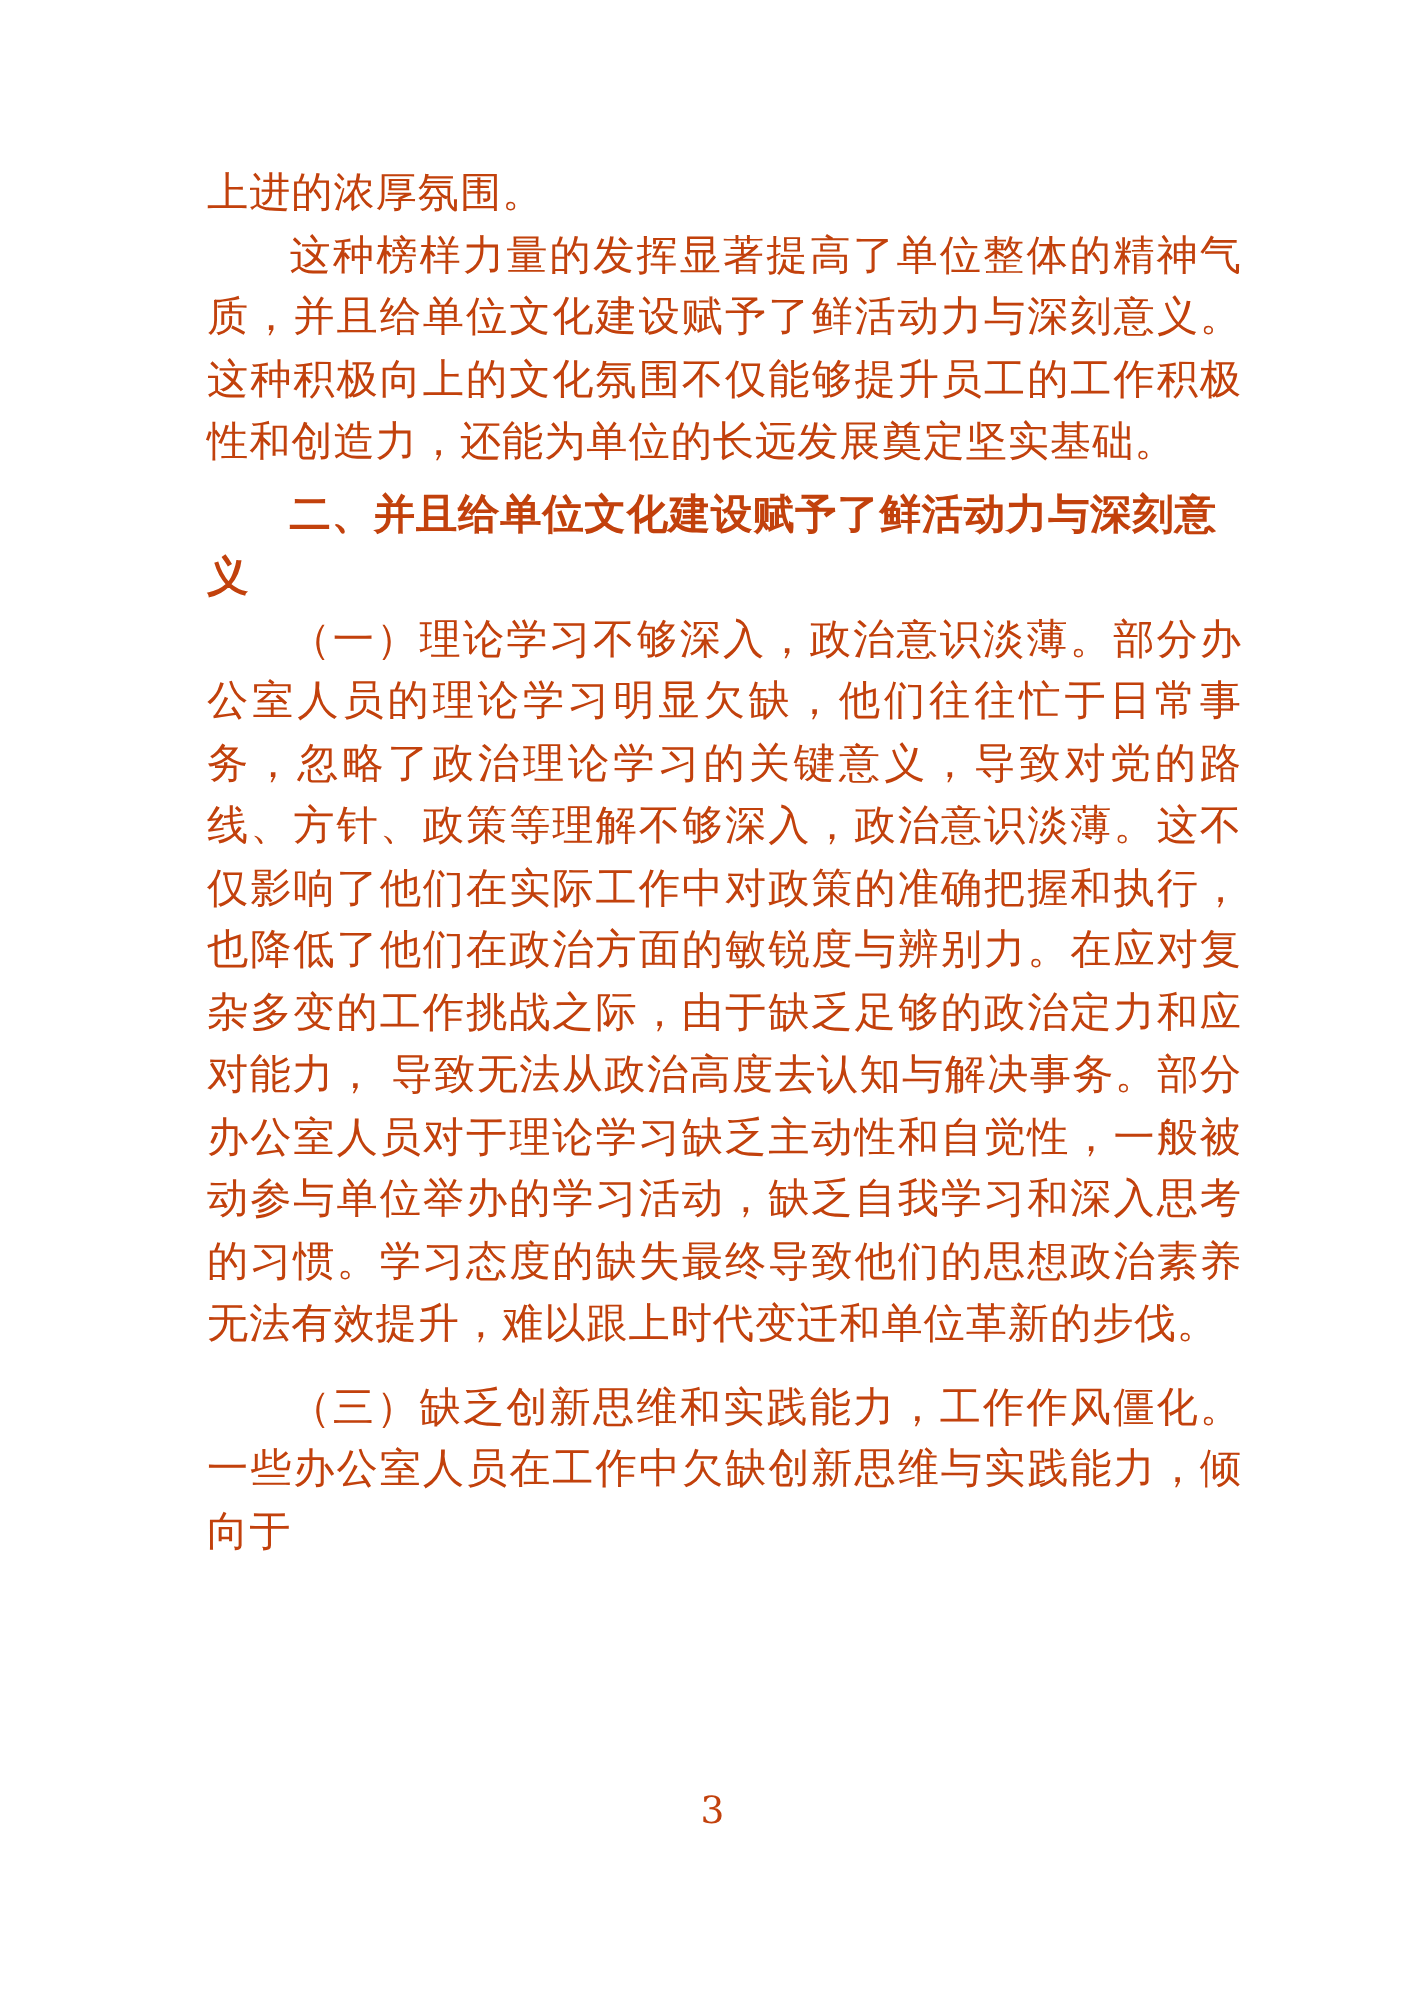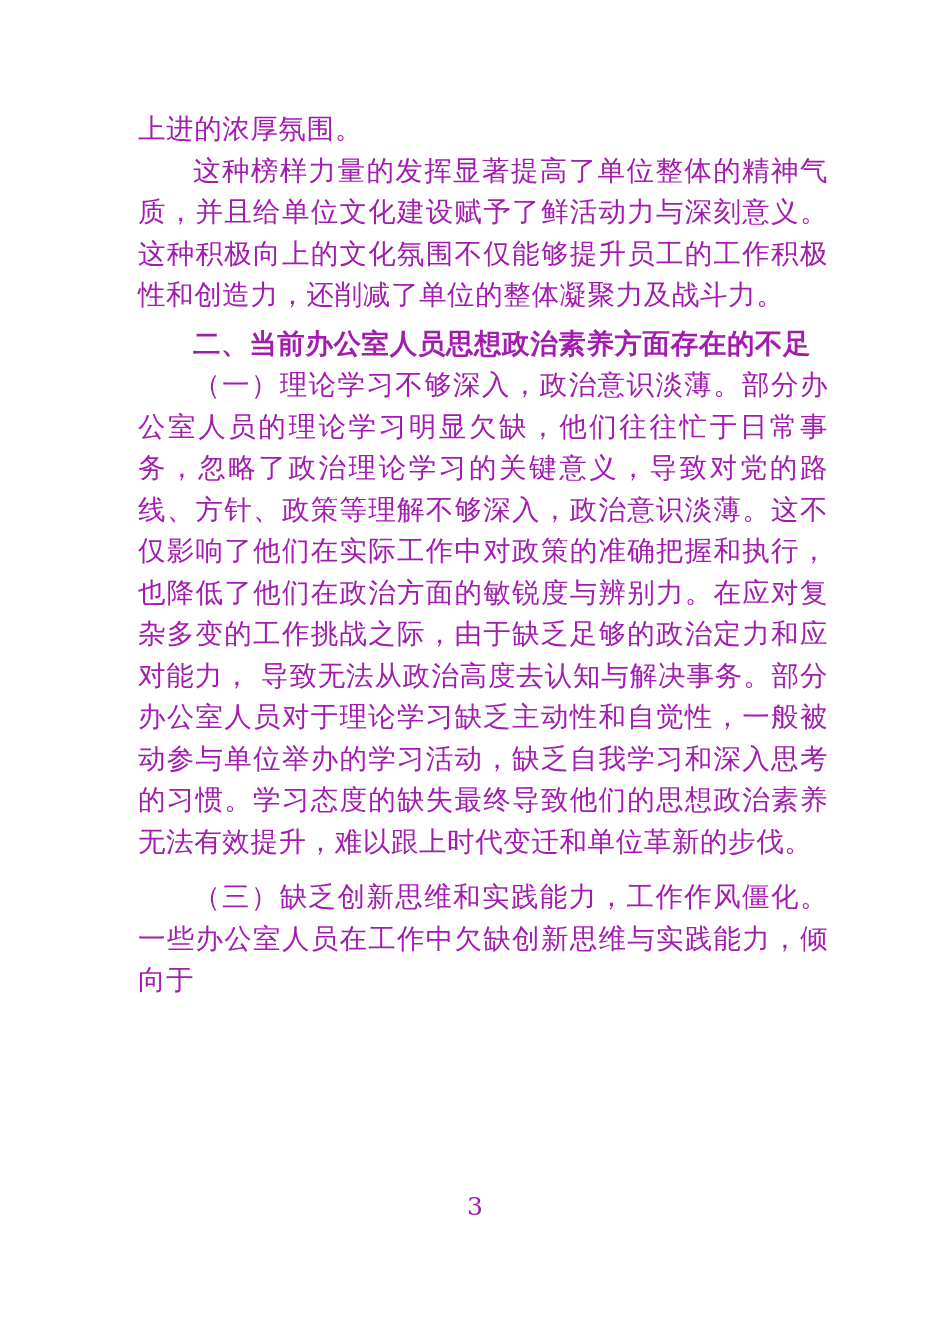--- a/index.html
+++ b/index.html
@@ -8,21 +8,21 @@
     background: #ffffff;
   }
   .page {
     position: relative;
     width: 950px;
     height: 1344px;
     background: #ffffff;
     margin: 0 auto;
     box-sizing: border-box;
     font-family: "DejaVu Serif", "Liberation Serif", serif;
-    color: #a21caf;
+    color: #c2410c;
     overflow: hidden;
   }
   .content {
     position: absolute;
     left: 138px;
     top: 108px;
     width: 690px;
   }
   .para {
     font-size: 27.5px;
@@ -58,25 +58,25 @@
   }
 </style>
 </head>
 <body>
 
 <div class="page">
   <div class="content">
 
     <p class="para">上进的浓厚氛围。</p>
 
-    <p class="para indent">这种榜样力量的发挥显著提高了单位整体的精神气质，并且给单位文化建设赋予了鲜活动力与深刻意义。这种积极向上的文化氛围不仅能够提升员工的工作积极性和创造力，还削减了单位的整体凝聚力及战斗力。</p>
+    <p class="para indent">这种榜样力量的发挥显著提高了单位整体的精神气质，并且给单位文化建设赋予了鲜活动力与深刻意义。这种积极向上的文化氛围不仅能够提升员工的工作积极性和创造力，还能为单位的长远发展奠定坚实基础。</p>
 
     <div class="spacer-sm"></div>
 
-    <p class="heading">二、当前办公室人员思想政治素养方面存在的不足</p>
+    <p class="heading">二、并且给单位文化建设赋予了鲜活动力与深刻意义</p>
 
     <p class="para indent">（一）理论学习不够深入，政治意识淡薄。部分办公室人员的理论学习明显欠缺，他们往往忙于日常事务，忽略了政治理论学习的关键意义，导致对党的路线、方针、政策等理解不够深入，政治意识淡薄。这不仅影响了他们在实际工作中对政策的准确把握和执行，也降低了他们在政治方面的敏锐度与辨别力。在应对复杂多变的工作挑战之际，由于缺乏足够的政治定力和应对能力， 导致无法从政治高度去认知与解决事务。部分办公室人员对于理论学习缺乏主动性和自觉性，一般被动参与单位举办的学习活动，缺乏自我学习和深入思考的习惯。学习态度的缺失最终导致他们的思想政治素养无法有效提升，难以跟上时代变迁和单位革新的步伐。</p>
 
     <div class="spacer-sm"></div>
 
 
     <div class="spacer-sm"></div>
 
     <p class="para indent">（三）缺乏创新思维和实践能力，工作作风僵化。一些办公室人员在工作中欠缺创新思维与实践能力，倾向于</p>
 

